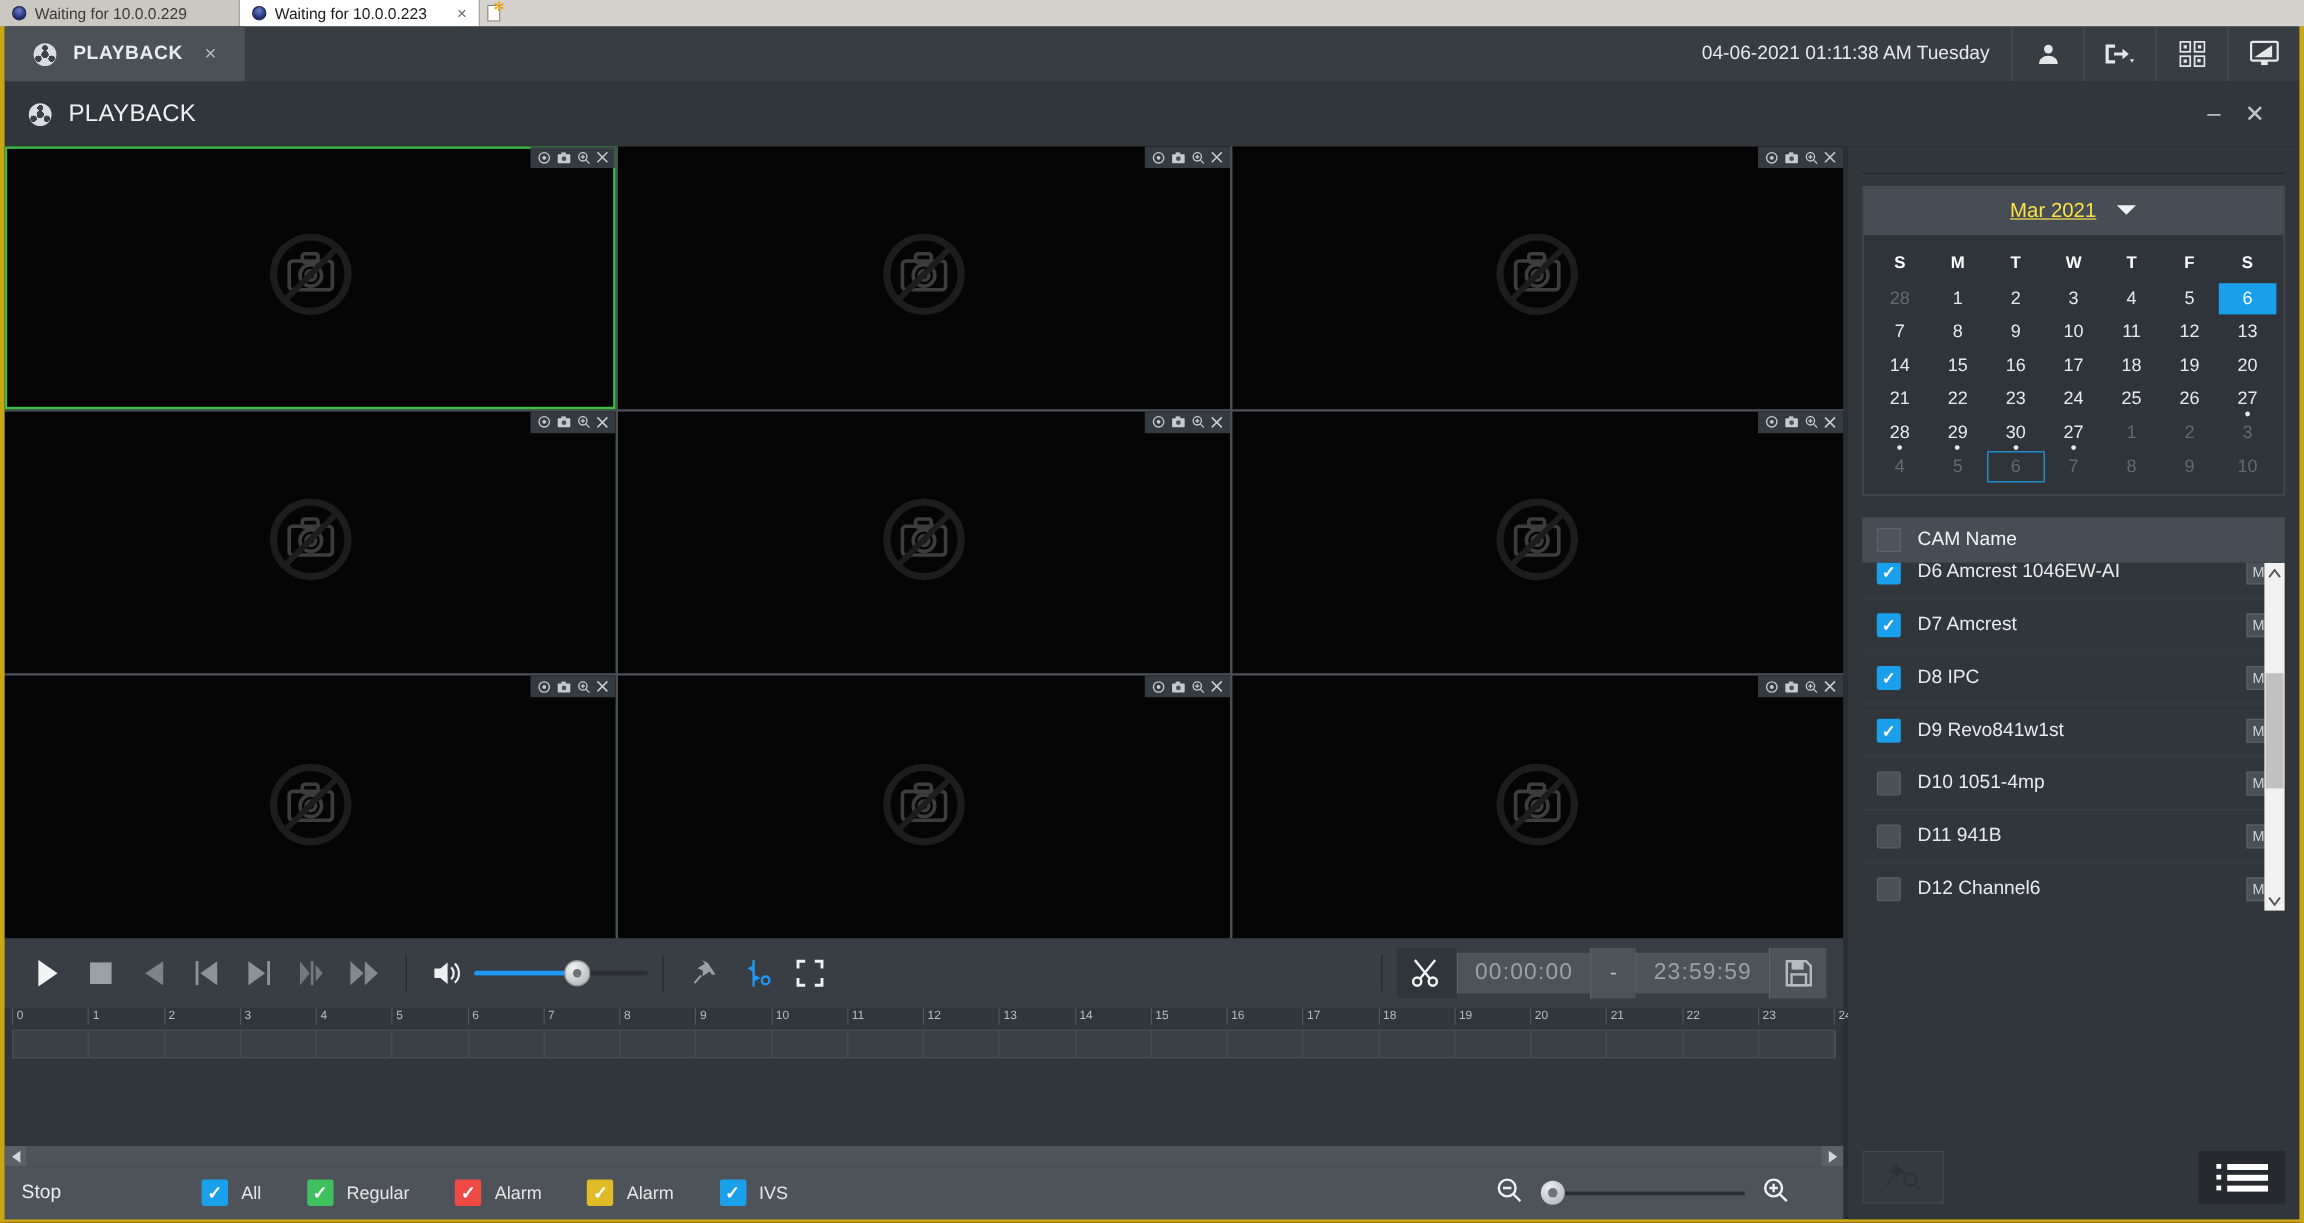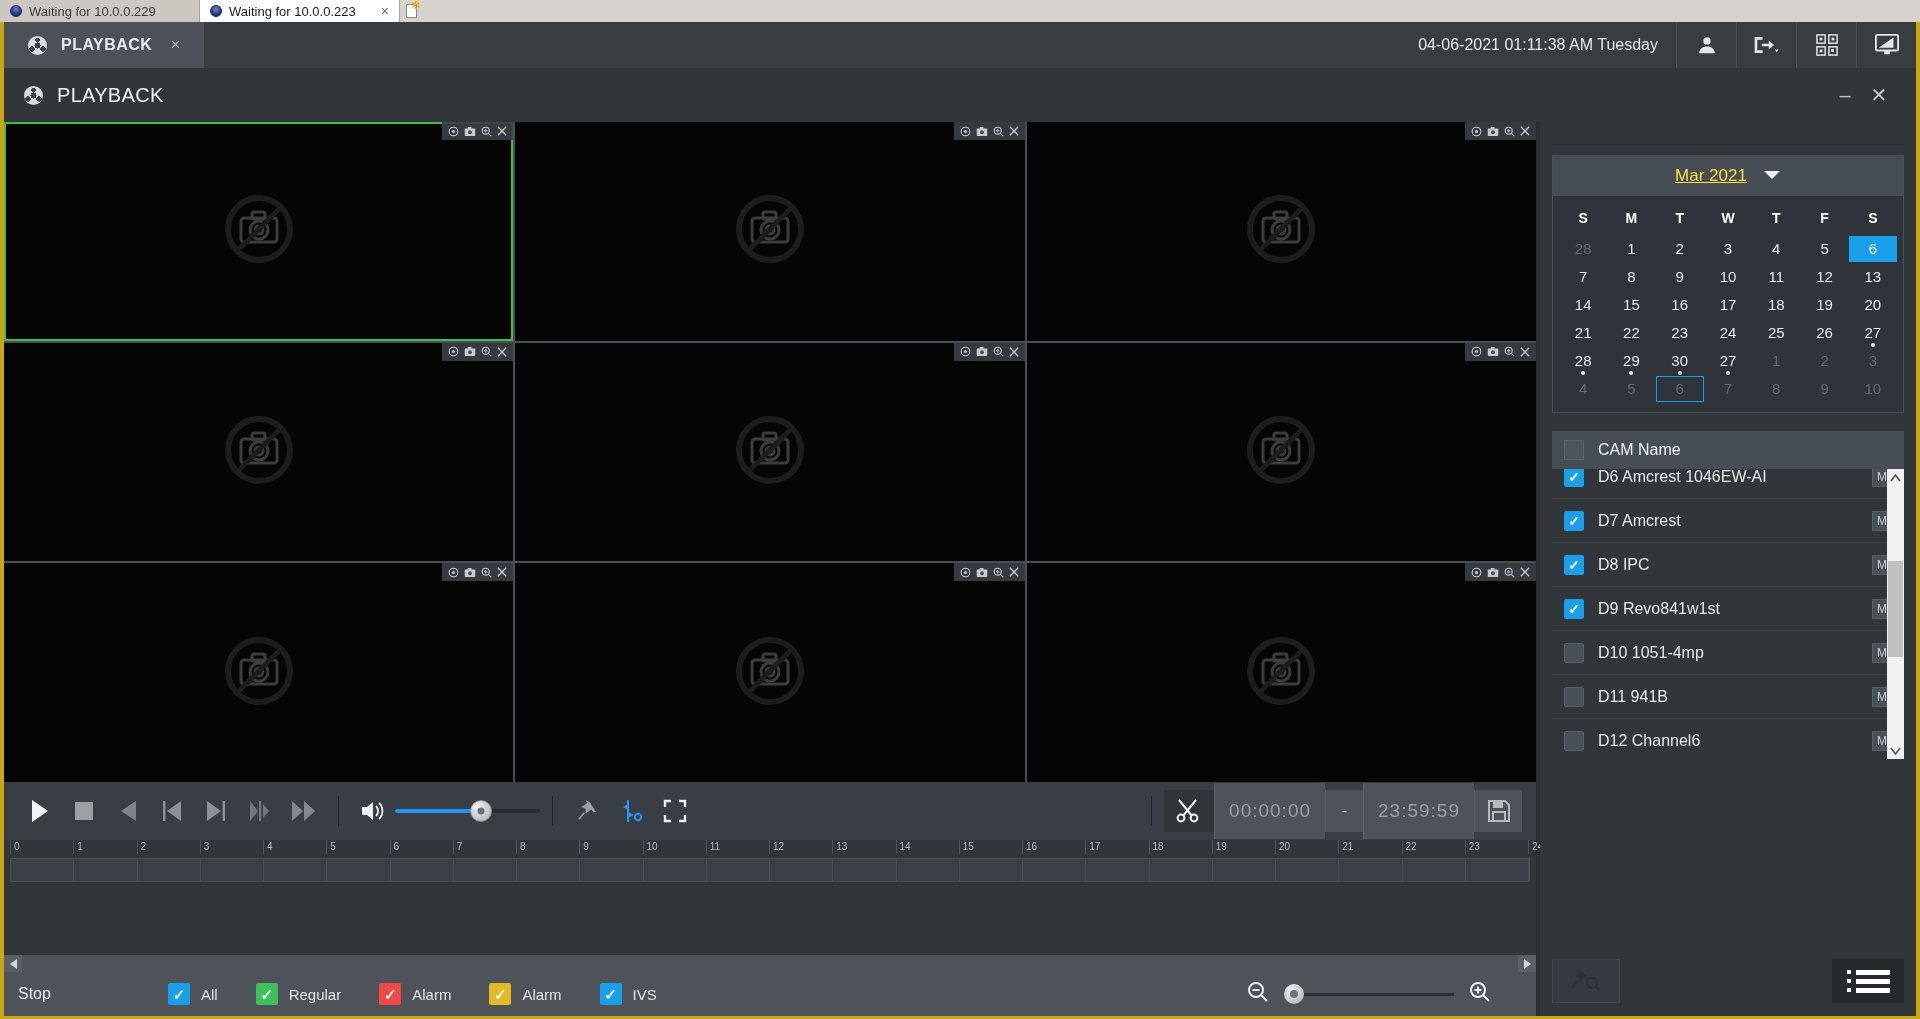--- a/index.html
+++ b/index.html
@@ -137,21 +137,21 @@
     content:""; position:absolute; left:50%; top:50%; transform:translate(-50%,-50%);
     width:7px; height:7px; border-radius:50%; background:#6d7176;
   }
   .ctl-spacer { flex: 1; }
   .clipbar { display: flex; align-items: center; height: 42px; }
   .clip-scissor {
     width: 50px; height: 42px; background: #303539; display: flex;
     align-items: center; justify-content: center;
   }
   .clip-time {
-    height: 56px; background: #4e5359; color: #9ba0a5;
+    height: 34px; background: #4e5359; color: #9ba0a5;
     display: flex; align-items: center; justify-content: center;
     font-size: 19px; letter-spacing: 1px; padding: 0 14px;
     font-family: "Liberation Sans", sans-serif;
     border-left: 1px solid #5d6268;
   }
   .clip-dash {
     height: 42px; background: #4e5359; color: #b9bec3;
     display:flex; align-items:center; justify-content:center; width: 38px;
     border-left: 1px solid #5d6268; font-size: 17px;
   }

